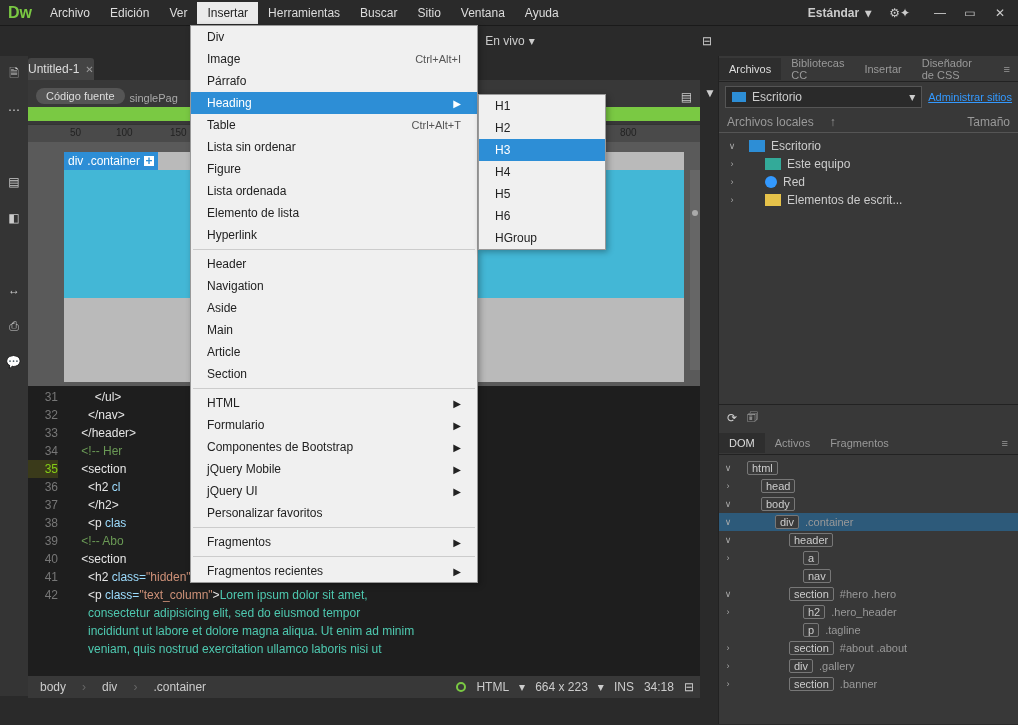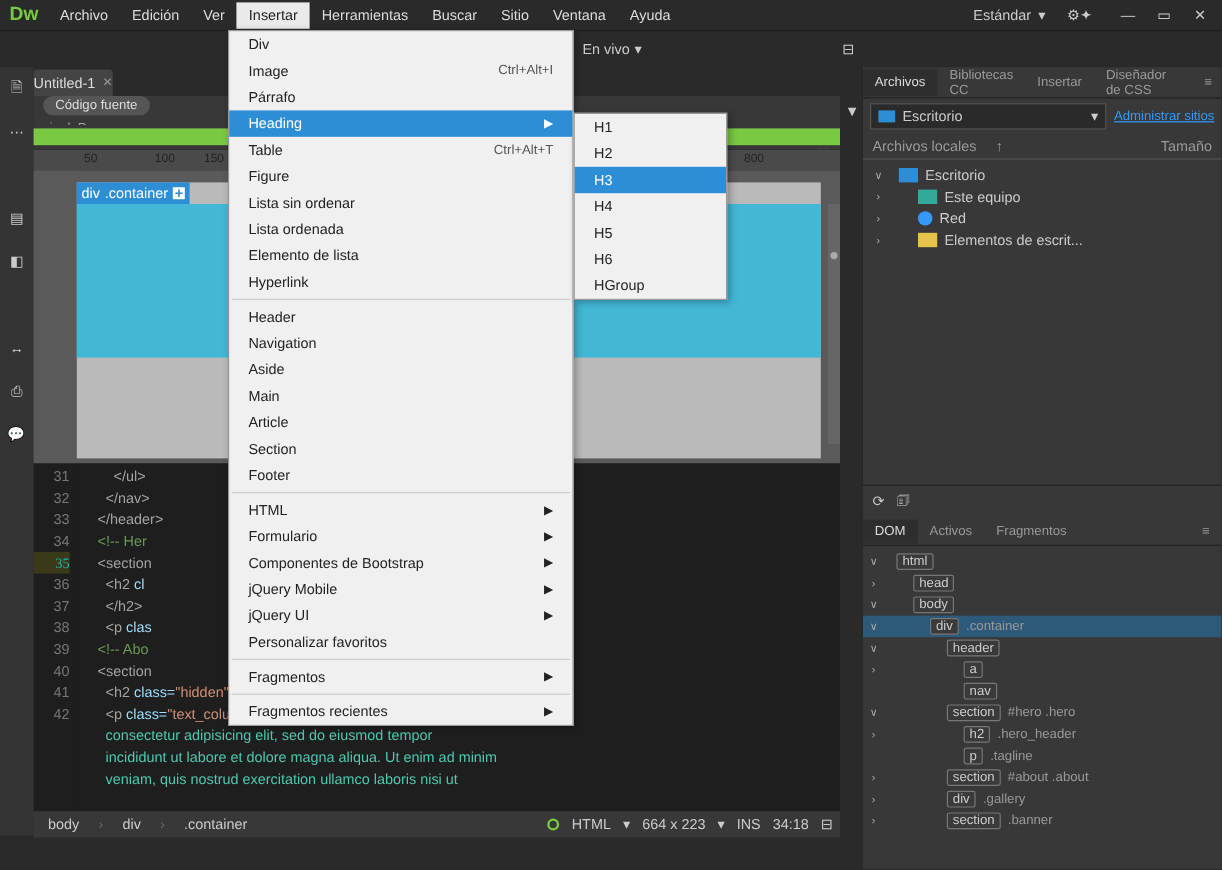--- a/index.html
+++ b/index.html
@@ -4,42 +4,42 @@
 <style>
 * { margin:0; padding:0; box-sizing:border-box; font-family:"Segoe UI",Arial,sans-serif; font-size:12px; -webkit-user-select:none; user-select:none; }
 body { background:#2a2a2a; color:#ccc; width:1018px; height:725px; overflow:hidden; position:relative; }
 
 
 .menubar { height:26px; background:#2a2a2a; display:flex; align-items:center; padding:0 4px; border-bottom:1px solid #1a1a1a; }
 .logo { color:#7ac943; font-weight:bold; font-size:16px; margin:0 8px 0 4px; }
 .menubar-item { padding:4px 10px; color:#ddd; cursor:pointer; }
 .menubar-item.open { background:#eaeaea; color:#222; }
 .menubar-spacer { flex:1; }
-.workspace-dd { padding:4px 10px; display:flex; align-items:flex-end; gap:6px; }
+.workspace-dd { padding:4px 10px; display:flex; align-items:flex-end; gap:6px;font-weight:bold; }
 .winctl { display:flex; gap:2px; margin-left:8px; }
 .winctl div { width:28px; height:20px; display:flex; align-items:center; justify-content:center; color:#ccc; }
 
 
 .viewbar { height:30px; display:flex; align-items:center; padding-left:420px; gap:8px; background:#2a2a2a; }
 .view-link { color:#3399ff; padding:4px 8px; }
 .view-plain { color:#ccc; padding:4px 8px; display:flex; align-items:flex-end; gap:4px; }
 .collapse-icon { margin-left:auto; margin-right:306px; color:#ccc; }
 
 
 .doctabs { height:24px; display:flex; align-items:flex-end; padding-left:28px; background:#2a2a2a; }
 .doctab { background:#444; color:#ddd; padding:4px 0; border-radius:3px 3px 0 0; display:flex; align-items:center; gap:6px; }
 .doctab .x { color:#999; font-size:10px; }
 
 
 .lefttool { position:absolute; left:0; top:56px; width:28px; height:640px; background:#343434; display:flex; flex-direction:column; align-items:center; padding-top:8px; gap:16px; }
 .lefttool .tool { width:20px; height:20px; display:flex; align-items:center; justify-content:center; color:#ccc; }
 .tool-gap { height:20px; }
 
 
-.subdoc { margin-left:28px; height:24px; background:#383838; display:flex; align-items:flex-start; gap:5px; padding-left:8px; width:672px;flex-direction:column; }
+.subdoc { margin-left:28px; height:24px; background:#383838; display:flex; align-items:flex-end; gap:5px; padding-left:8px; width:672px; }
 .pill { background:#555; color:#ddd; padding:2px 10px; border-radius:10px; font-size:11px; }
 .subdoc-text { color:#aaa; font-size:11px; }
 .subdoc-icon { margin-left:auto; margin-right:8px; color:#ccc; }
 
 
 .greenbar { margin-left:28px; width:672px; height:20px; background:#383838; position:relative; }
 .greenbar .seg { position:absolute; top:3px; height:14px; background:#7ac943; }
 
 
 .ruler { margin-left:28px; width:672px; height:18px; background:#4a4a4a; position:relative; overflow:hidden; border-top:1px solid #333; }
@@ -51,23 +51,23 @@
 .canvas { position:absolute; left:36px; top:10px; width:620px; height:230px; background:#bababa; }
 .canvas-chip { position:absolute; left:36px; top:10px; background:#2d8ed6; color:#fff; font-size:10px; padding:2px 4px; display:flex; align-items:center; gap:4px; }
 .canvas-chip .sq { width:10px; height:10px; background:#fff; color:#2d8ed6; display:flex; align-items:center; justify-content:center; font-weight:bold; }
 .hero-blue { position:absolute; left:36px; top:28px; width:620px; height:128px; background:#43b7d6; }
 .side-handle { position:absolute; right:0; top:28px; width:10px; height:200px; background:#666; }
 .side-handle .dot { width:6px; height:6px; background:#aaa; border-radius:50%; margin:40px auto; }
 
 
 .code { margin-left:28px; width:672px; height:290px; background:#1e1e1e; font-family:Consolas,monospace; font-size:13px; line-height:18px; overflow:hidden; display:flex; }
 .gutter { width:36px; background:#1e1e1e; text-align:right; padding:2px 6px 2px 0; color:#777; }
-.gutter div.hl { background:#3a3a1a; color:#14b8a6;font-family:Liberation Serif, serif; }
+.gutter div.hl { background:#3a3a1a; color:#84cc16; }
 .codebody { flex:1; padding:2px 4px; color:#ddd; white-space:pre; }
-.codebody .t { color:#a3a3a3; } 
+.codebody .t { color:#e5e5e5; } 
 .codebody .a { color:#9cdcfe; } 
 .codebody .s { color:#ce9178; } 
 .codebody .c { color:#6a9955; } 
 .codebody .x { color:#4ec9b0; }
 
 
 .status { margin-left:28px; width:672px; height:22px; background:#383838; display:flex; align-items:center; gap:10px; padding:0 6px; color:#ccc; font-size:11px; }
 .status .crumb { padding:2px 6px; }
 .status .sep { color:#666; }
 .status .spacer { flex:1; }
@@ -187,21 +187,21 @@
   <div class="subdoc-icon">▤</div>
 </div>
 
 <div class="greenbar">
   <div class="seg" style="left:0;width:180px"></div>
   <div class="seg" style="left:480px;width:192px"></div>
 </div>
 
 <div class="ruler">
   <span style="left:42px">50</span>
-  <span style="left:101px">100</span>
+  <span style="left:88px">100</span>
   <span style="left:142px">150</span>
   <span style="left:492px">500</span>
   <span style="left:542px">550</span>
   <span style="left:592px">800</span>
 </div>
 
 <div class="canvas-wrap">
   <div class="canvas-gutter"></div>
   <div class="canvas"></div>
   <div class="hero-blue"></div>
@@ -278,24 +278,24 @@
       </div>
       <div class="menu-item hi">
         <span>Heading</span>
         <span class="menu-arrow">▶</span>
       </div>
       <div class="menu-item">
         <span>Table</span>
         <span class="menu-short">Ctrl+Alt+T</span>
       </div>
       <div class="menu-item">
+        <span>Lista sin ordenar</span>
+      </div>
+      <div class="menu-item">
         <span>Figure</span>
-      </div>
-      <div class="menu-item">
-        <span>Lista sin ordenar</span>
       </div>
       <div class="menu-item">
         <span>Lista ordenada</span>
       </div>
       <div class="menu-item">
         <span>Elemento de lista</span>
       </div>
       <div class="menu-item">
         <span>Hyperlink</span>
       </div>
@@ -312,23 +312,20 @@
         <span>Aside</span>
       </div>
       <div class="menu-item">
         <span>Main</span>
       </div>
       <div class="menu-item">
         <span>Article</span>
       </div>
       <div class="menu-item">
         <span>Section</span>
-      </div>
-      <div class="menu-item">
-        <span>Footer</span>
       </div>
     </div>
   <div class="menu-sep"></div>
   <div id="mg3">
       <div class="menu-item">
         <span>HTML</span>
         <span class="menu-arrow">▶</span>
       </div>
       <div class="menu-item">
         <span>Formulario</span>

